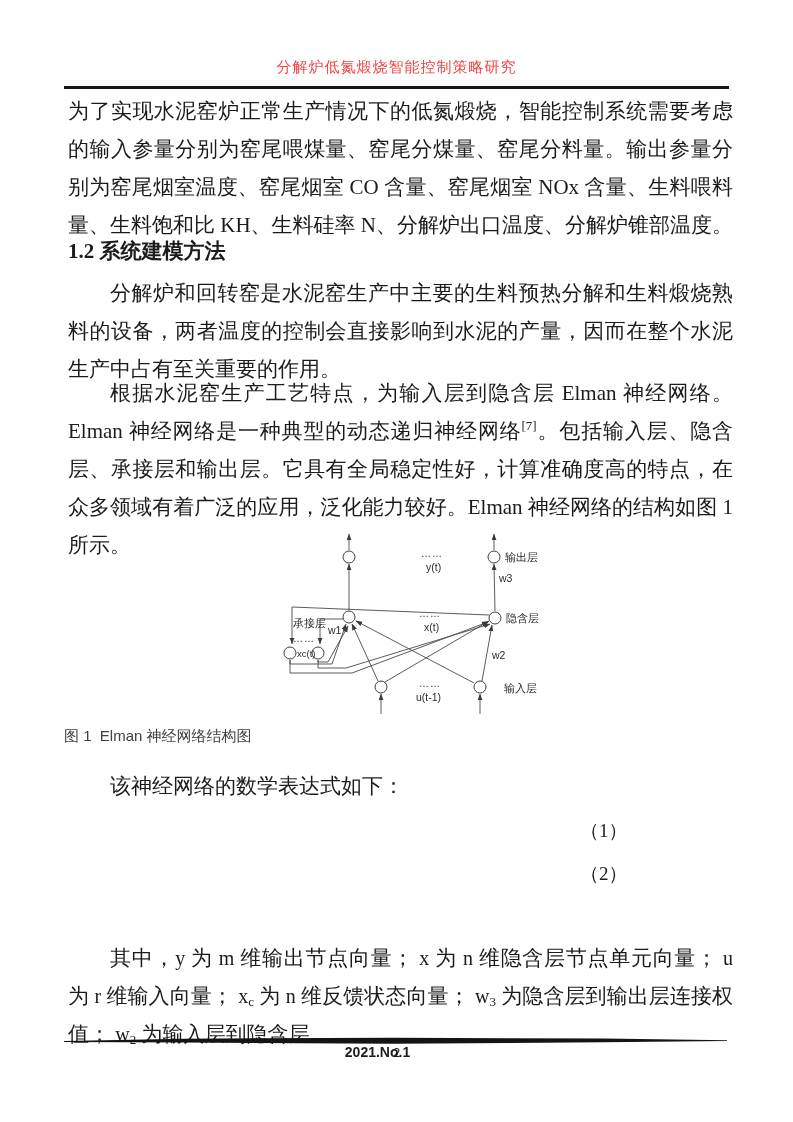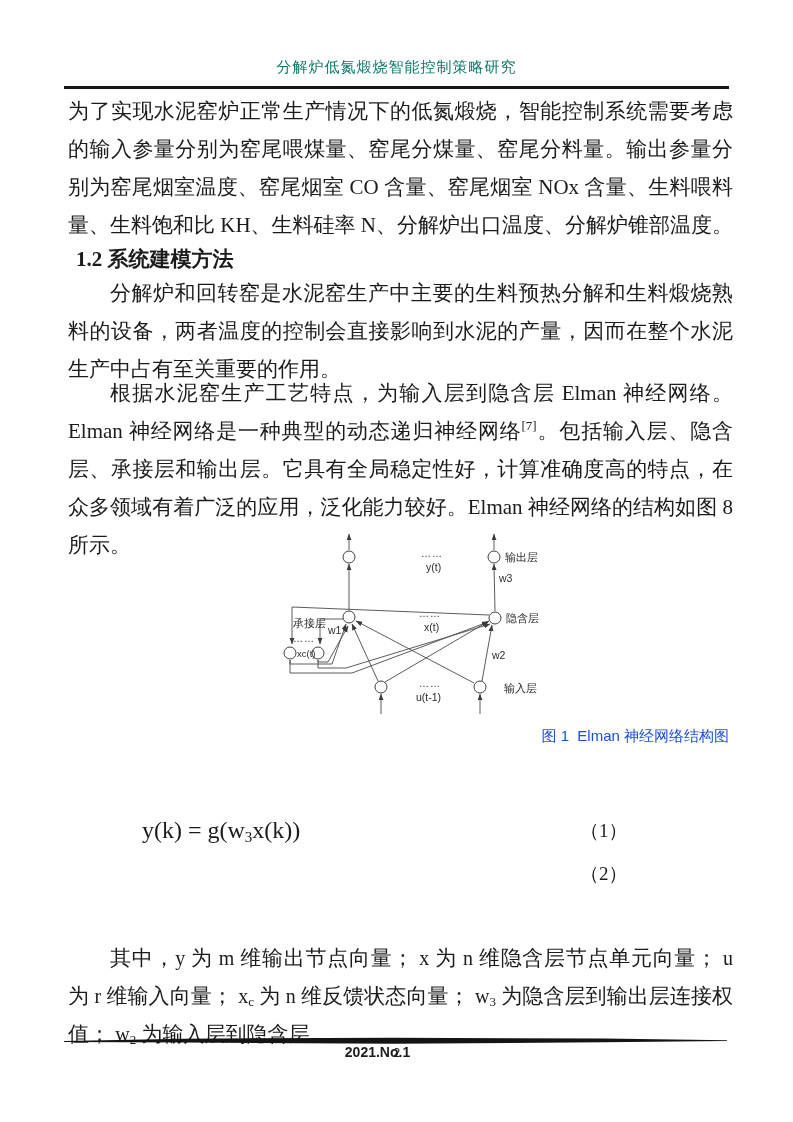--- a/index.html
+++ b/index.html
@@ -1,30 +1,30 @@
 <!DOCTYPE html>
 <html><head>
 <meta charset="utf-8">
 <style>
   html,body{margin:0;padding:0;background:#ffffff;}
   .page{position:relative;width:793px;height:1122px;background:#ffffff;overflow:hidden;
         font-family:"Liberation Serif","DejaVu Serif",serif;color:#1b1b1b;}
   .abs{position:absolute;}
   .content-w{left:64px;width:665px;}
 
-  .header-title{top:58px;text-align:center;font-size:15px;letter-spacing:1px;color:#0f766e;}
+  .header-title{top:58px;text-align:center;font-size:15px;letter-spacing:1px;color:#ef4444;}
   .header-rule{top:86px;height:2.5px;background:#171717;}
 
   .para{font-size:21px;line-height:38px;text-align:justify;margin:4px;}
   .indent{text-indent:42px;}
-  .section-heading{top:228px;font-size:21px;line-height:38px;font-weight:bold;margin:12px;}
+  .section-heading{top:228px;font-size:21px;line-height:38px;font-weight:bold;margin:4px;}
   sup.ref{font-size:13px;vertical-align:super;line-height:0;}
 
-  .fig-caption{top:727px;text-align:right;font-family:"Liberation Sans","DejaVu Sans",sans-serif;
-               font-size:15px;color:#1d4ed8;white-space:pre;}
+  .fig-caption{top:727px;text-align:left;font-family:"Liberation Sans","DejaVu Sans",sans-serif;
+               font-size:15px;color:#404040;white-space:pre;}
 
   .eq-intro{top:763px;}
   .eq-row{height:42px;}
   .eq-body{position:absolute;left:78px;top:0;font-size:24px;line-height:40px;
            font-family:"Liberation Serif","DejaVu Serif",serif;white-space:pre;}
   .eq-body sub{font-size:15px;vertical-align:-0.28em;line-height:0;}
   .eq-num{position:absolute;left:516px;top:4px;font-size:19px;line-height:34px;}
 
   .mvar{font-family:"Liberation Serif","DejaVu Serif",serif;font-size:20px;}
   .para-mixed sub{font-size:13px;vertical-align:-0.2em;line-height:0;}
@@ -50,21 +50,21 @@
 
   <div class="abs content-w header-title">分解炉低氮煅烧智能控制策略研究</div>
   <div class="abs content-w header-rule"></div>
 
   <p class="abs content-w para" style="top:88px">为了实现水泥窑炉正常生产情况下的低氮煅烧，智能控制系统需要考虑的输入参量分别为窑尾喂煤量、窑尾分煤量、窑尾分料量。输出参量分别为窑尾烟室温度、窑尾烟室 CO 含量、窑尾烟室 NOx 含量、生料喂料量、生料饱和比 KH、生料硅率 N、分解炉出口温度、分解炉锥部温度。</p>
 
   <h2 class="abs content-w section-heading">1.2 系统建模方法</h2>
 
   <p class="abs content-w para indent" style="top:270px">分解炉和回转窑是水泥窑生产中主要的生料预热分解和生料煅烧熟料的设备，两者温度的控制会直接影响到水泥的产量，因而在整个水泥生产中占有至关重要的作用。</p>
 
-  <p class="abs content-w para indent" style="top:370px"><span>根据水泥窑生产工艺特点，为输入层到隐含层 Elman 神经网络。Elman 神经网络是一种典型的动态递归神经网络</span><sup class="ref">[7]</sup><span>。包括输入层、隐含层、承接层和输出层。它具有全局稳定性好，计算准确度高的特点，在众多领域有着广泛的应用，泛化能力较好。Elman 神经网络的结构如图 8 所示。</span></p>
+  <p class="abs content-w para indent" style="top:370px"><span>根据水泥窑生产工艺特点，为输入层到隐含层 Elman 神经网络。Elman 神经网络是一种典型的动态递归神经网络</span><sup class="ref">[7]</sup><span>。包括输入层、隐含层、承接层和输出层。它具有全局稳定性好，计算准确度高的特点，在众多领域有着广泛的应用，泛化能力较好。Elman 神经网络的结构如图 1 所示。</span></p>
 
   <svg class="net-svg" width="296" height="198" viewBox="278 528 296 198">
     <defs>
       <marker id="ah" markerUnits="userSpaceOnUse" markerWidth="7" markerHeight="6" refX="6.2" refY="2.5" orient="auto">
         <path d="M0,0 L6.5,2.5 L0,5 Z" fill="#3a3a3a"></path>
       </marker>
     </defs>
 
     <g stroke="#4a4a4a" stroke-width="0.9" fill="none">
       <line x1="349" y1="550" x2="349" y2="534" marker-end="url(#ah)"></line>
@@ -110,23 +110,23 @@
       <text class="wlbl" x="328" y="634">w1</text>
       <text class="wlbl" x="492" y="659">w2</text>
       <text class="dots" x="419" y="687">……</text>
       <text class="siglbl" x="416" y="701">u(t-1)</text>
       <text class="lbl" x="504" y="692">输入层</text>
     </g>
   </svg>
 
   <div class="abs content-w fig-caption">图 1  Elman 神经网络结构图</div>
 
+  <p class="abs content-w para indent eq-intro">该神经网络的数学表达式如下：</p>
 
   <div class="abs content-w eq-row" style="top:810px">
-    <span class="eq-body">y(k) = g(w<sub>3</sub>x(k))</span>
     <span class="eq-num">（1）</span>
   </div>
   <div class="abs content-w eq-row" style="top:853px">
     <span class="eq-num">（2）</span>
   </div>
 
   <p class="abs content-w para indent para-mixed" style="top:935px">其中，<span class="mvar">y</span> 为 <span class="mvar">m</span> 维输出节点向量； <span class="mvar">x</span> 为 <span class="mvar">n</span> 维隐含层节点单元向量； <span class="mvar">u</span> 为 <span class="mvar">r</span> 维输入向量； <span class="mvar">x</span><sub>c</sub> 为 <span class="mvar">n</span> 维反馈状态向量； <span class="mvar">w</span><sub>3</sub> 为隐含层到输出层连接权值； <span class="mvar">w</span><sub>2</sub> 为输入层到隐含层</p>
 
   <svg class="abs footer-rule" width="663" height="8" viewBox="0 0 663 8">
     <polygon fill="#141414" points="0,4 120,1.7 330,0.7 540,1.5 663,3.3 663,4.1 540,5.3 330,6.7 120,5.5 0,4.9"></polygon>

